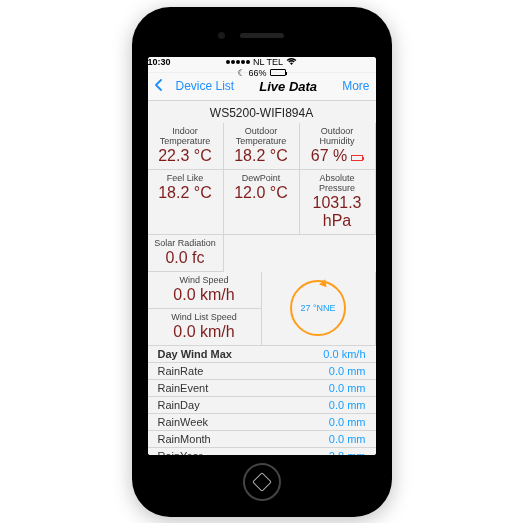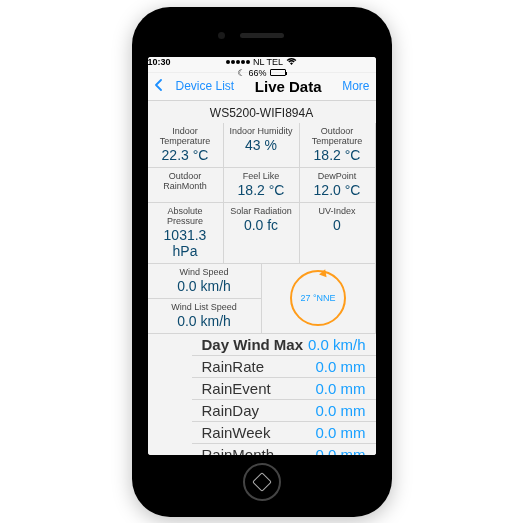--- a/index.html
+++ b/index.html
@@ -60,40 +60,40 @@
   .sb-center { position:absolute; left:0; right:0; font-weight:600; pointer-events:none;}
   .statusbar { position:relative;flex-direction:column; }
 
   
   .navbar {
     height:28px; background:#f8f8f8; border-bottom:1px solid #d4d4d4;
     display:flex; align-items:center; justify-content:space-between;
     padding:0 6px; font-size:12px;
   }
   .nav-left { color:#1e90ff; display:flex; align-items:center; gap:14px; }
-  .nav-title { font-weight:600; color:#000; font-size:15px; }
+  .nav-title { font-weight:600; color:#000; font-size:13px;font-style:italic; }
   .nav-right { color:#1e90ff; }
 
   .content { flex:1; overflow:hidden; background:#f3f3f3; font-size:9.5px; }
   .device-name {
     text-align:center; font-size:12px; padding:5px 0 3px;
     color:#222;
   }
 
   .grid2 {
     display:grid; grid-template-columns: 1fr 1fr 1fr;
   }
   .cell {
     border:1px solid #d5d5d5; border-left:none; border-top:none;
     padding:3px 4px 4px; text-align:center; background:#f3f3f3;
     min-height:30px;
   }
   .cell:nth-child(odd){ border-left:none; }
   .lbl { color:#444; font-size:9px; }
-  .val { color:#0c4a6e; font-size:14px; margin-top:1px; }
+  .val { color:#7f1d1d; font-size:16px; margin-top:1px; }
   .batt {
     display:inline-block; width:12px; height:6px; border:1px solid #e33; margin-left:4px; position:relative; top:0px;
   }
   .batt::after{ content:""; position:absolute; right:-2px; top:1px; width:1.5px; height:3px; background:#e33;}
   .windblock { display:grid; grid-template-columns:1fr 1fr; }
   .windcells { display:flex; flex-direction:column; }
   .windcells .cell{ flex:1; display:flex; flex-direction:column; justify-content:center;}
   .compass-cell {
     border:1px solid #d5d5d5; border-left:none; border-top:none;
     display:flex; align-items:center; justify-content:center; background:#f3f3f3;
@@ -104,21 +104,21 @@
     display:flex; align-items:center; justify-content:center;
     flex-direction:row; color:#19a0ff; font-size:9px; line-height:1.2;
     position:relative;
   }
   .compass::before{
     content:""; position:absolute; top:-3px; right:16px;
     width:0;height:0;border-left:4px solid transparent;border-right:4px solid transparent;
     border-bottom:7px solid #ff9c1a; transform:rotate(20deg);
   }
 
-  .rows { font-size:15px;padding-left:44px; }
+  .rows { font-size:11px; }
   .row {
     display:flex; justify-content:space-between;
     border-bottom:1px solid #d5d5d5; padding:2px 10px; background:#f3f3f3;
   }
   .row .rl { color:#333; }
   .row .rv { color:#19a0ff; }
   .row.head .rl { font-weight:600; }
 
   .signal-dots { display:flex; gap:1px; }
   .dot{ width:4px;height:4px;border-radius:50%;background:#000;}
@@ -181,49 +181,42 @@
 
       <div class="content">
         <div class="device-name">WS5200-WIFI894A</div>
 
         <div class="grid2">
           <div class="cell">
             <div class="lbl">Indoor Temperature</div>
             <div class="val">22.3 °C</div>
           </div>
           <div class="cell">
-            <div class="lbl">Indoor Humidity</div>
-            <div class="val">43 %</div>
-          </div>
-          <div class="cell">
             <div class="lbl">Outdoor Temperature</div>
             <div class="val">18.2 °C</div>
           </div>
           <div class="cell">
-            <div class="lbl">Outdoor RainMonth</div>
+            <div class="lbl">Outdoor Humidity</div>
+            <div class="val"><span>67 %</span><span class="batt"></span></div>
           </div>
           <div class="cell">
             <div class="lbl">Feel Like</div>
             <div class="val">18.2 °C</div>
           </div>
           <div class="cell">
             <div class="lbl">DewPoint</div>
             <div class="val">12.0 °C</div>
           </div>
           <div class="cell">
             <div class="lbl">Absolute Pressure</div>
             <div class="val">1031.3 hPa</div>
           </div>
           <div class="cell">
             <div class="lbl">Solar Radiation</div>
             <div class="val">0.0 fc</div>
-          </div>
-          <div class="cell">
-            <div class="lbl">UV-Index</div>
-            <div class="val">0</div>
           </div>
         </div>
 
         <div class="windblock">
           <div class="windcells">
             <div class="cell">
               <div class="lbl">Wind Speed</div>
               <div class="val">0.0 km/h</div>
             </div>
             <div class="cell">

